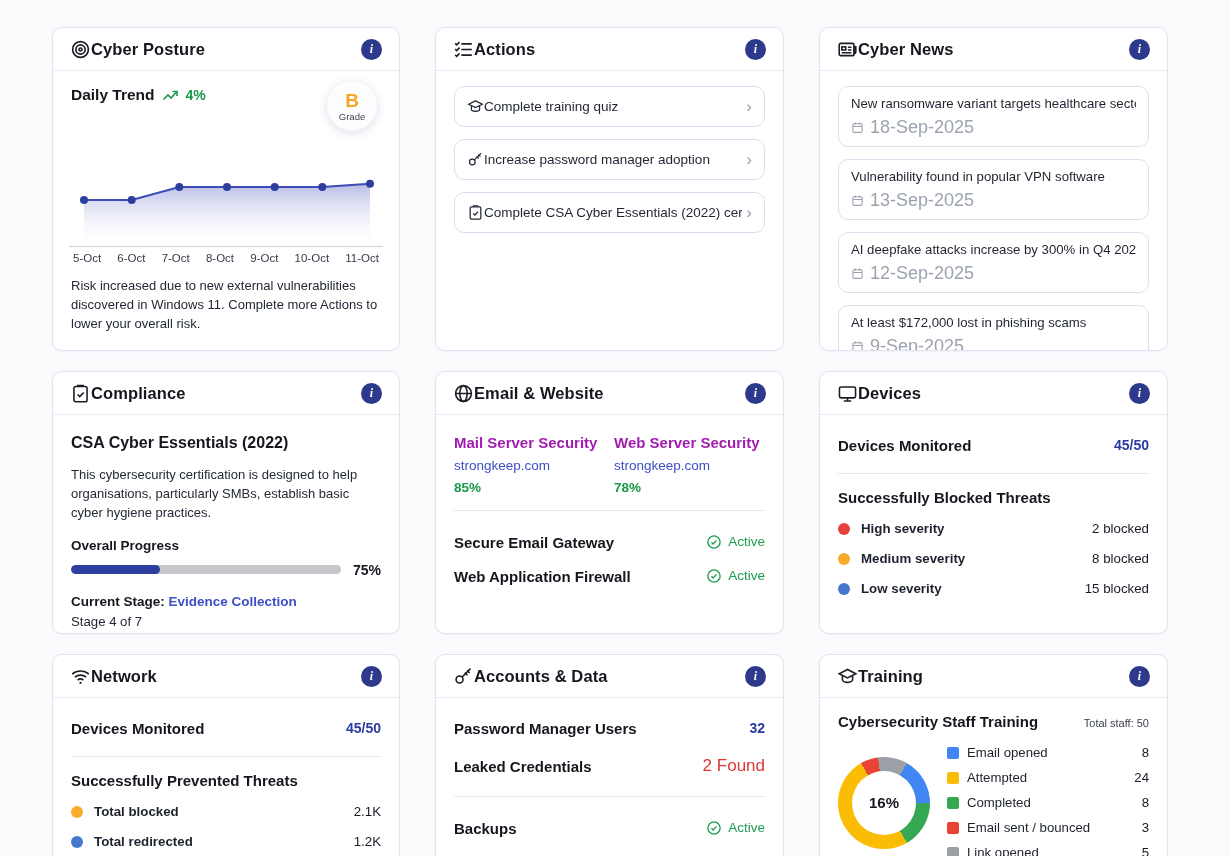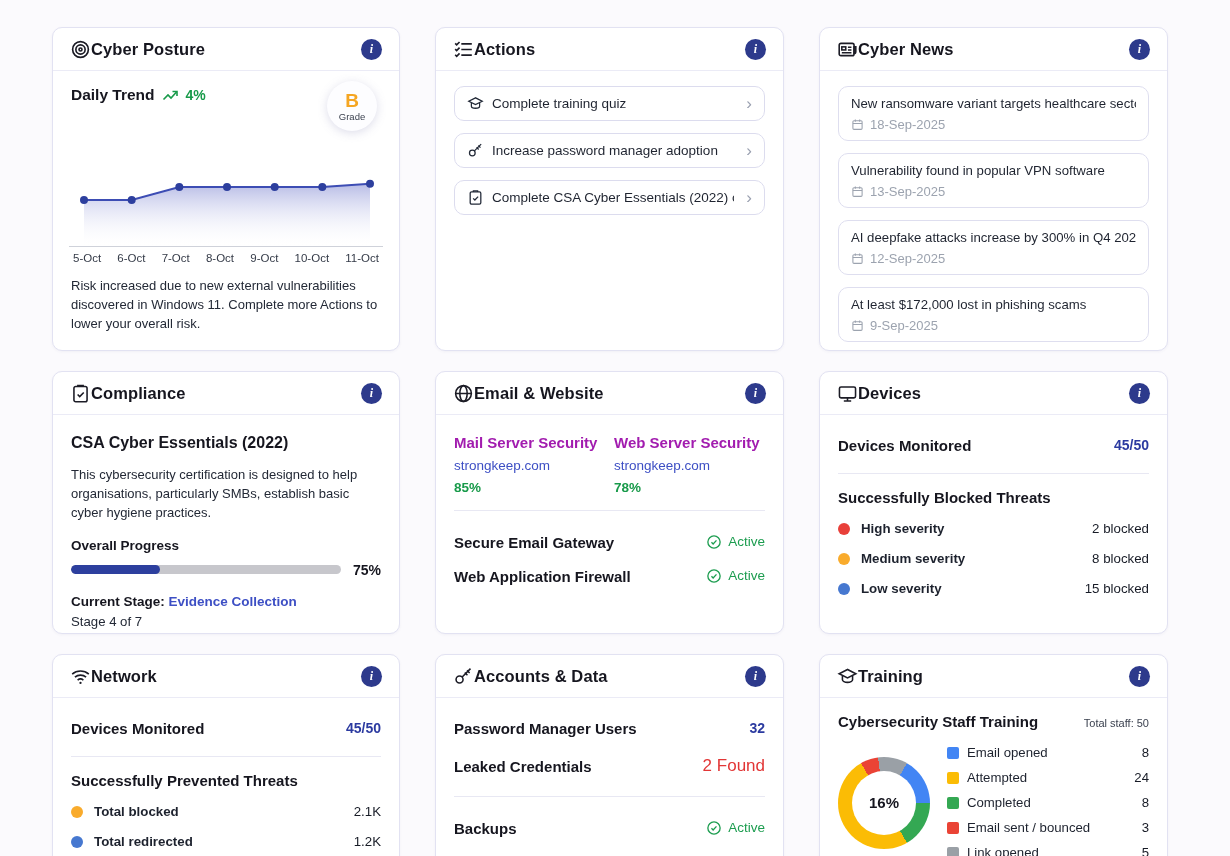--- a/index.html
+++ b/index.html
@@ -60,42 +60,42 @@
   .grade-caption { font-size: 9.5px; color: #3c4250; margin-top: 1px; }
   .trend-chart-wrap { margin-top: 4px; }
   .trend-svg { display: block; width: 312px; height: 138px; }
   .axis-line { border-top: 1px solid #cfd2da; margin: 0 -2px; }
   .x-labels { display: flex; justify-content: space-between; padding: 5px 2px 0 2px; }
   .x-labels span { font-size: 11.5px; color: #353b48; }
   .posture-desc { margin-top: 13px; font-size: 13px; line-height: 1.45; color: #232936; max-width: 310px; }
 
   
   .action-item {
-    display: flex; align-items: center; gap: 8px;
+    display: flex; align-items: center; gap: 0;
     border: 1px solid #dcdcee; border-radius: 10px;
     background: #fff; width: 100%;
-    height: 35px; padding: 0 12px; margin-bottom: 12px;
+    height: 41px; padding: 0 12px; margin-bottom: 12px;
     cursor: pointer; text-align: left;
   }
   .action-icon { width: 17px; height: 17px; color: #232a38; flex: 0 0 auto; display: flex; }
   .action-icon svg { width: 100%; height: 100%; }
   .action-label {
     font-size: 13.5px; color: #1f2430; white-space: nowrap; overflow: hidden; flex: 1;
   }
   .action-chevron { color: #9aa0b0; font-size: 17px; line-height: 1; margin-left: 4px; flex: 0 0 auto; }
 
   
   .news-item {
     border: 1px solid #dedeef; border-radius: 10px;
     padding: 9px 12px 8px 12px; margin-bottom: 12px; cursor: pointer;
   }
   .news-title { font-size: 13.2px; color: #1f2430; white-space: nowrap; overflow: hidden; }
   .news-date-row { display: flex; align-items: center; gap: 6px; margin-top: 6px; color: #9ca3af; }
   .news-date-row svg { width: 13px; height: 13px; }
-  .news-date { font-size: 13px; color: #9ca3af; }
+  .news-date { font-size: 18px; color: #9ca3af; }
 
   
   .cert-name { font-size: 16px; font-weight: bold; color: #16161f; margin: 4px 0 14px 0; }
   .compliance-desc { font-size: 13px; line-height: 1.45; color: #232936; }
   .progress-label { font-size: 13.5px; font-weight: bold; color: #16161f; margin: 15px 0 9px 0; }
   .progress-row { display: flex; align-items: center; gap: 12px; }
   .progress-track { flex: 1; height: 9px; border-radius: 5px; background: #c7c7cc; overflow: hidden; }
   .progress-fill { height: 100%; border-radius: 5px; background: #2d3f9e; }
   .progress-value { font-size: 14px; font-weight: bold; color: #16161f; }
   .stage-line { margin-top: 16px; font-size: 13.5px; }

